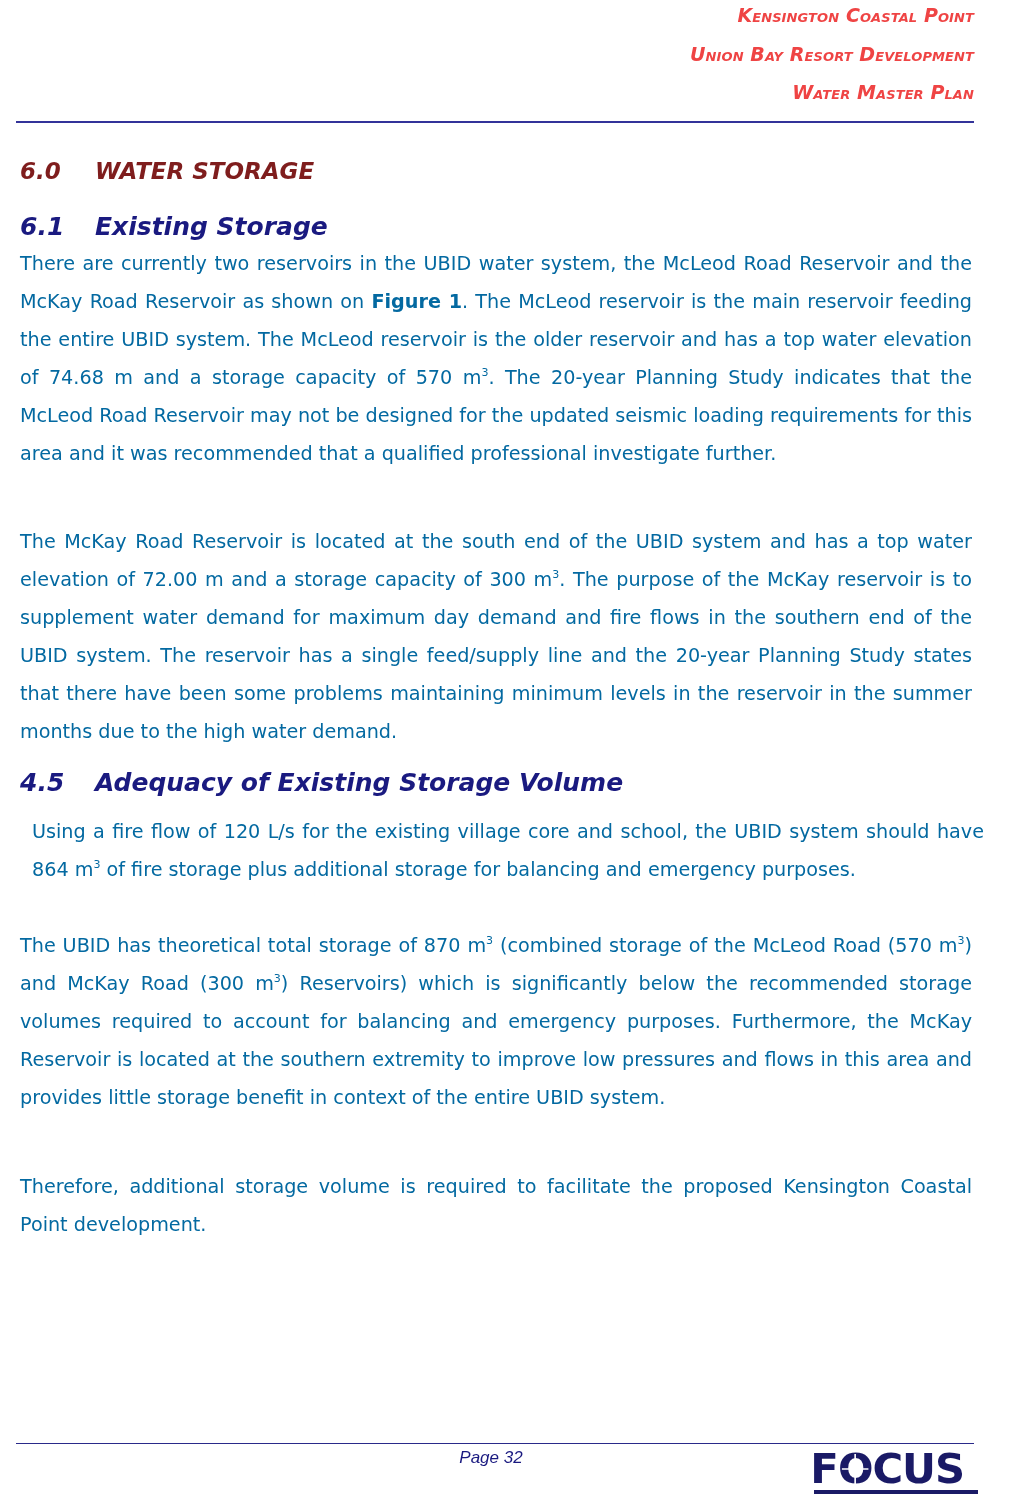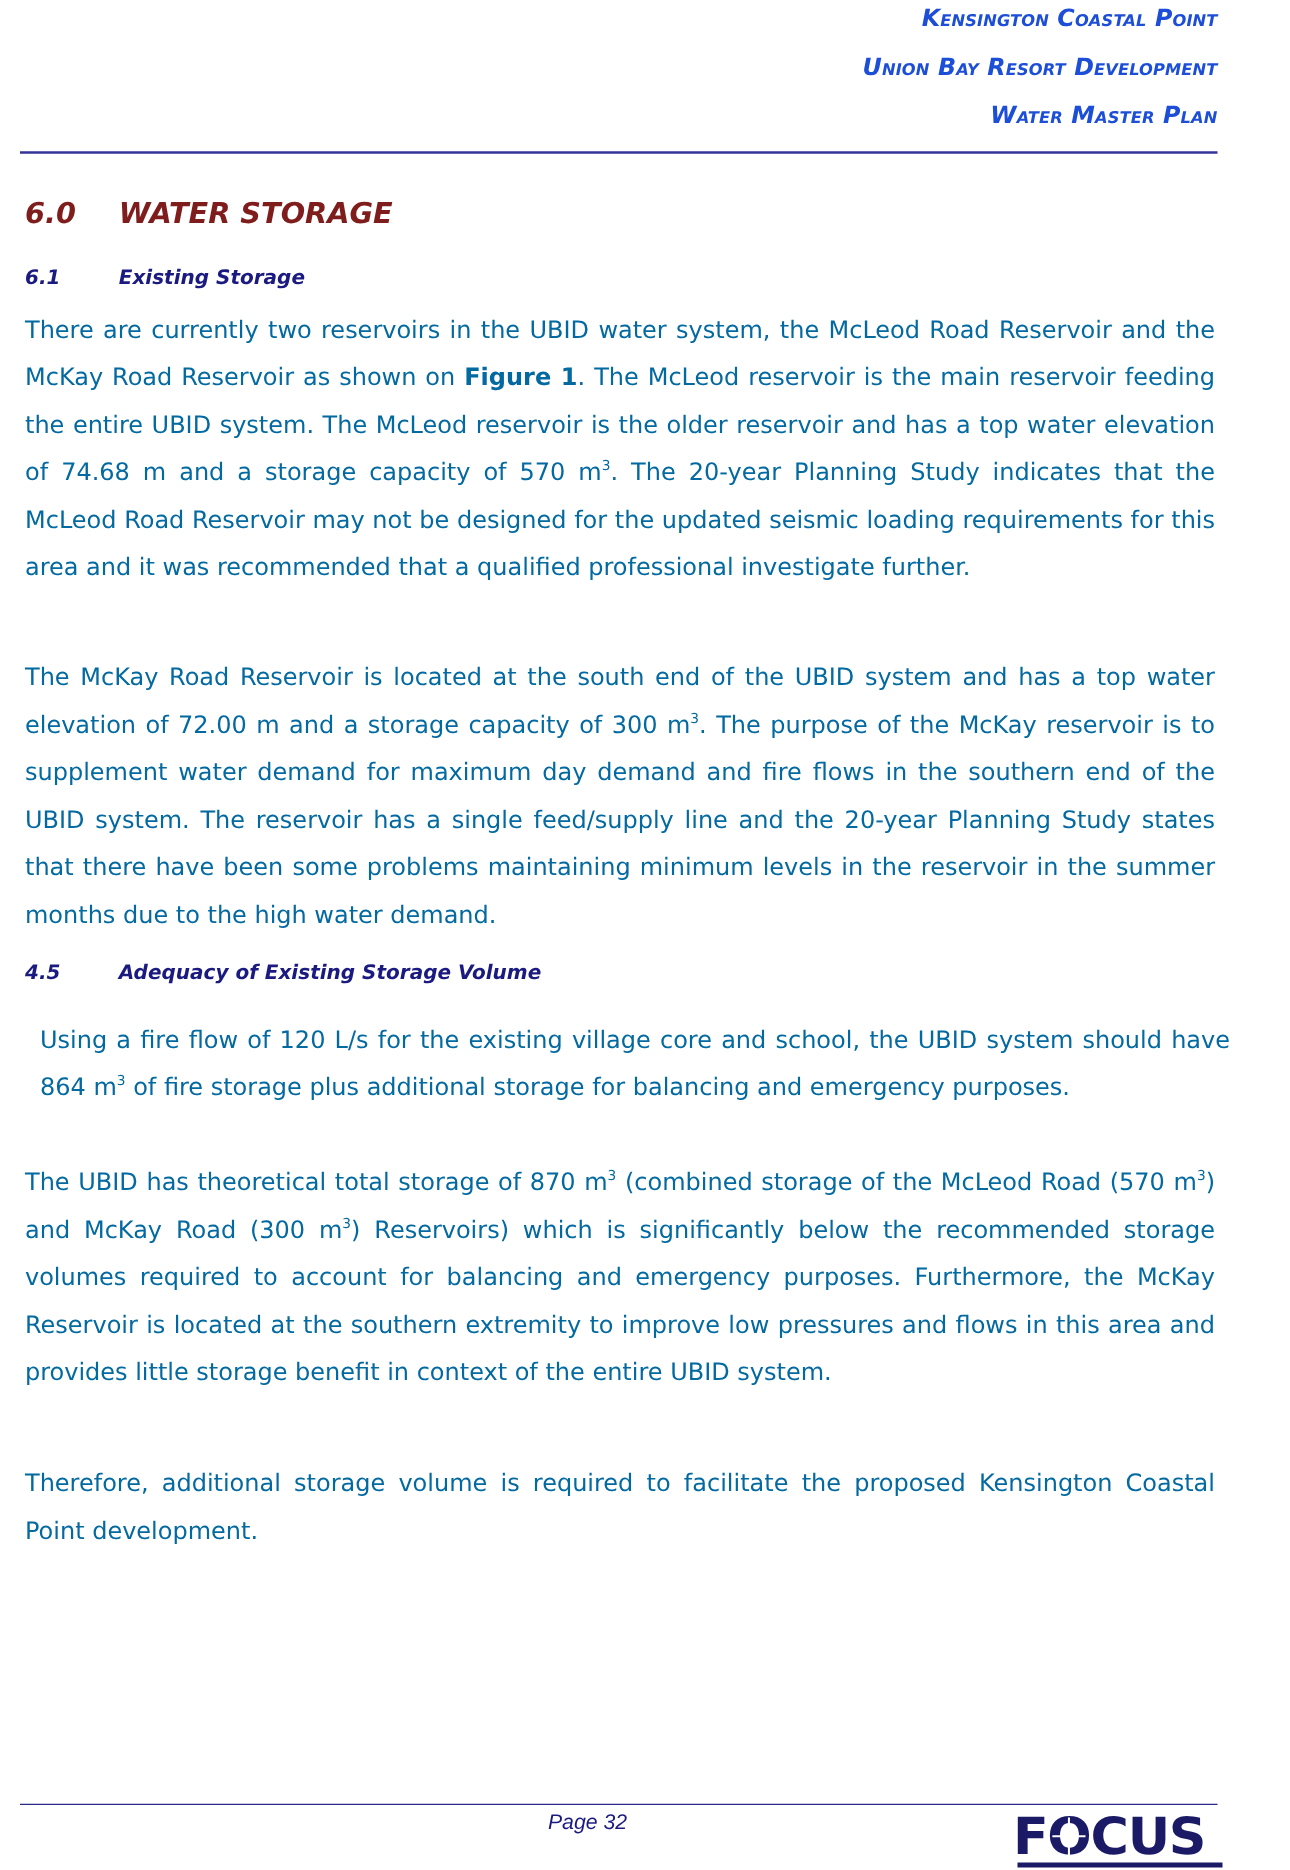--- a/index.html
+++ b/index.html
@@ -1,33 +1,33 @@
 <!DOCTYPE html>
 <html><head>
 <meta charset="utf-8">
 <style>
   html, body { margin: 0; padding: 0; background: #ffffff; }
   body { width: 1032px; height: 1496px; position: relative; overflow: hidden;
          font-family: "DejaVu Sans", sans-serif; color: #1a1a1a; }
   .hdr { position: absolute; right: 58px; text-align: right; font-family: "DejaVu Sans", sans-serif;
-         font-weight: bold; font-style: italic; color: #1d4ed8; font-variant: small-caps; font-size: 19px; letter-spacing: 0.1px; }
+         font-weight: bold; font-style: italic; color: #ef4444; font-variant: small-caps; font-size: 19px; letter-spacing: 0.1px; }
   .hdr1 { top: 4px; }
   .hdr2 { top: 43px; margin-left: 32px; }
   .hdr3 { top: 81px; }
   .rule { position: absolute; left: 16px; width: 958px; height: 2px; background: #333399; }
   .rule-top { top: 121px; }
   .rule-bot { top: 1443px; height: 1px; background: #2a2a8a; }
   .h1 { position: absolute; left: 20px; top: 158px; font-size: 23px; font-weight: bold; font-style: italic; color: #7f1d1d; }
-  .h2 { position: absolute; left: 20px; font-size: 16px; font-weight: bold; font-style: italic; color: #1a1a80; }
+  .h2 { position: absolute; left: 20px; font-size: 25px; font-weight: bold; font-style: italic; color: #1a1a80; }
   .num { display: inline-block; width: 75px; }
   .para { position: absolute; left: 20px; width: 952px; font-size: 19.2px; line-height: 38px; text-align: justify; color: #0369a1; }
   .para sup { font-size: 11px; line-height: 0; vertical-align: 8px; }
   .para b { font-weight: bold; }
   .page-num { position: absolute; left: 0; width: 940px; text-align: center; top: 1448px;
-              font-family: "Liberation Sans", sans-serif; font-style: italic; font-size: 17px; color: #1a1a80; }
+              font-family: "Liberation Sans", sans-serif; font-style: italic; font-size: 17px; color: #1a1a80; padding-left: 21px; }
   .logo { position: absolute; left: 812px; top: 1450px; width: 166px; height: 44px; }
   .logo-text { font-family: "DejaVu Sans", sans-serif; font-weight: bold; font-size: 41px; color: #1a1a66;
                letter-spacing: -1px; line-height: 38px; display: block; transform: scaleX(1.02); }
   .logo-bar { position: absolute; left: 2px; top: 40px; width: 164px; height: 4px; background: #1a1a66; }
 </style>
 </head>
 <body>
 
 <div class="hdr hdr1">Kensington Coastal Point</div>
 <div class="hdr hdr2">Union Bay Resort Development</div>

